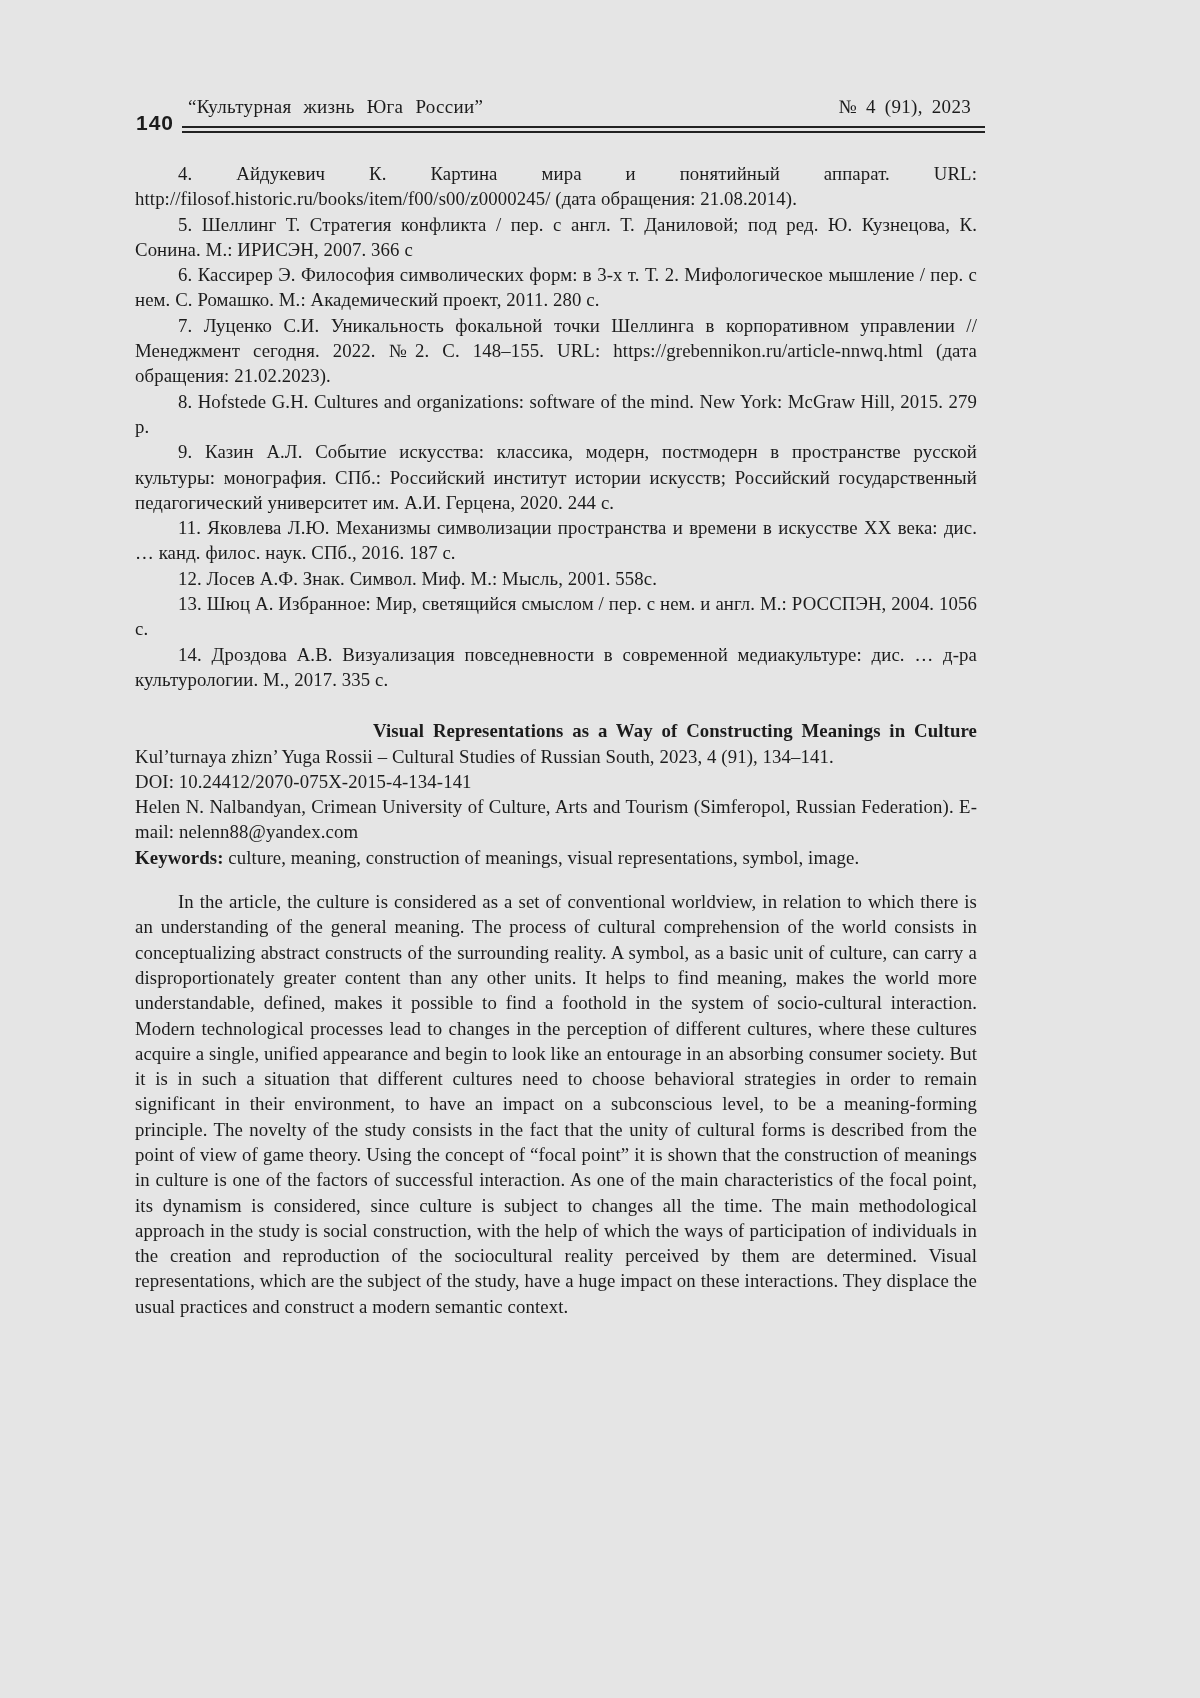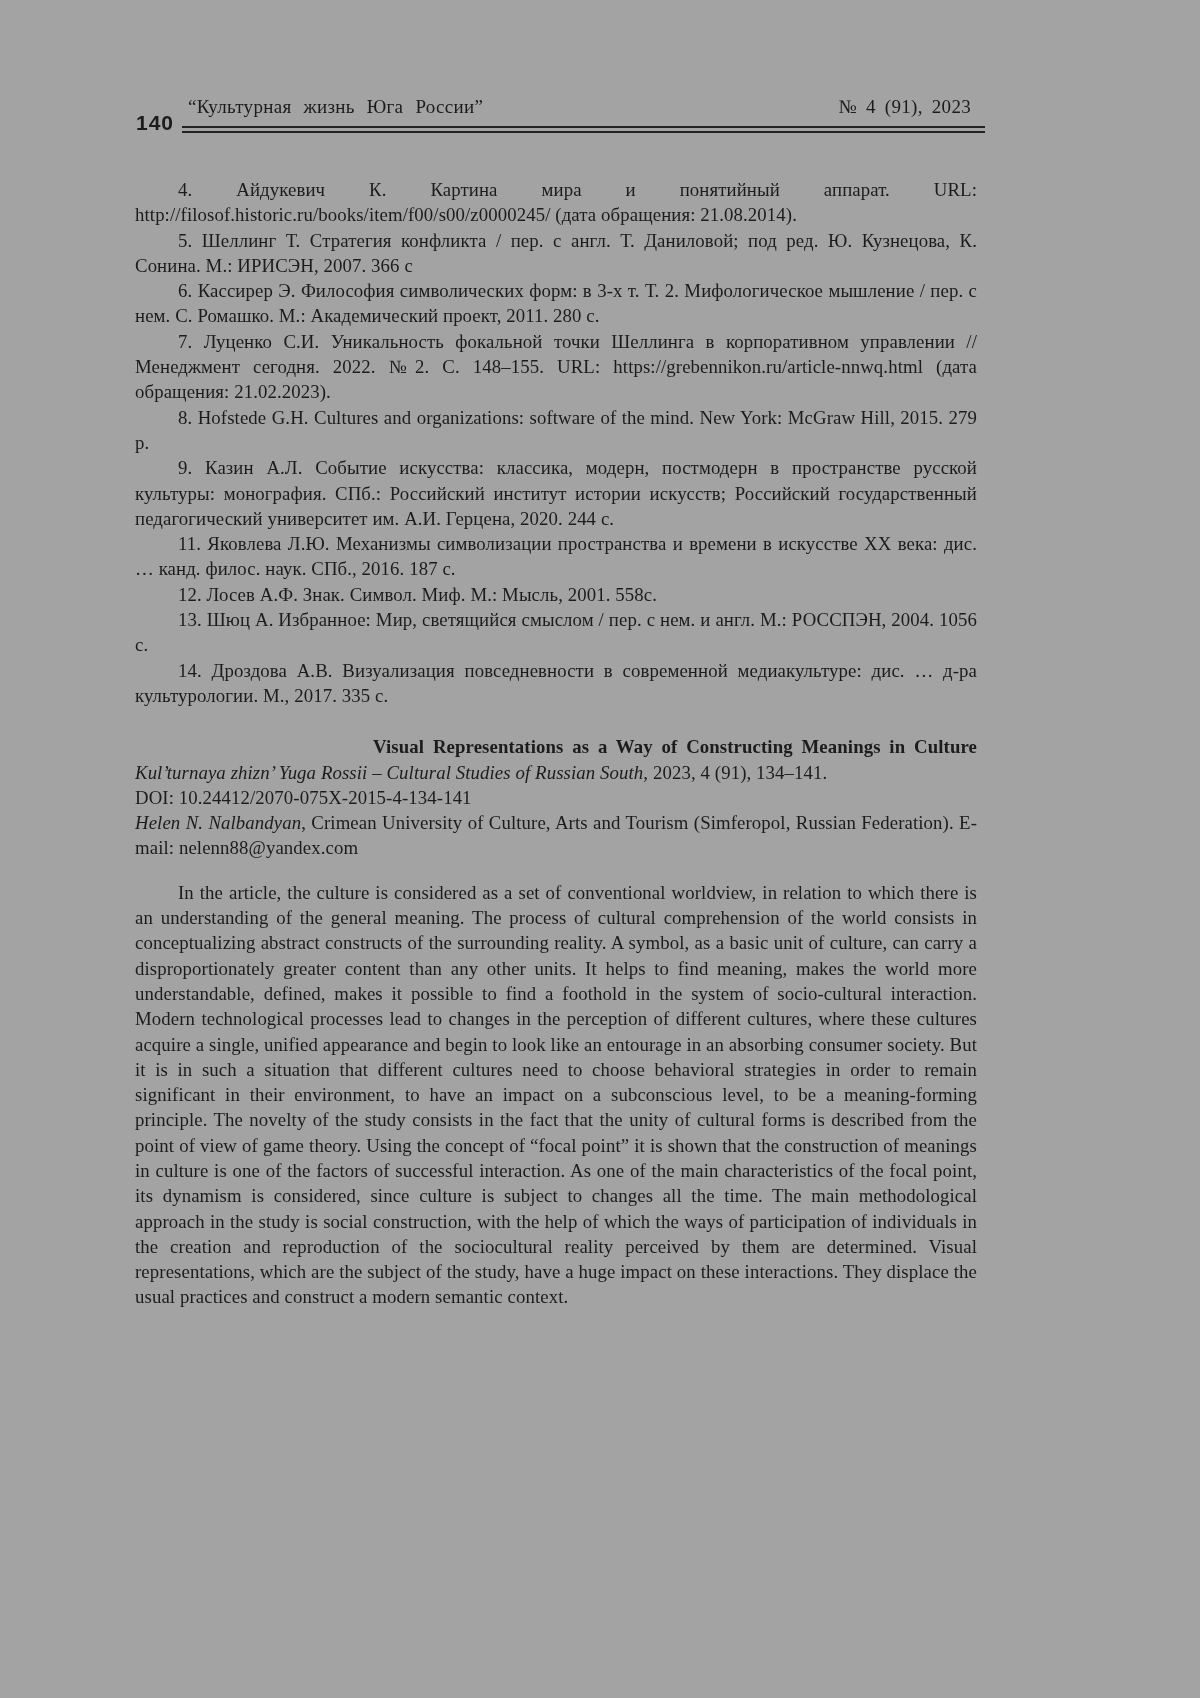--- a/index.html
+++ b/index.html
@@ -3,21 +3,21 @@
 <meta charset="utf-8">
 <style>
   html, body { margin: 0; padding: 0; }
   body {
     width: 1200px; height: 1698px;
     background: #ffffff;
     overflow: hidden;
     font-family: "Liberation Serif", serif;
     color: #1c1c1c;
   }
-  .page { position: relative; width: 1200px; height: 1698px; background: #a3a3a3; }
+  .page { position: relative; width: 1200px; height: 1698px; background: #e5e5e5; }
 
   
   .header { position: absolute; left: 135px; top: 96px; width: 842px; height: 46px; }
   .journal-title {
     position: absolute; left: 53px; top: 0;
     font-size: 19px; word-spacing: 7px; letter-spacing: 0.3px;
     white-space: nowrap;
   }
   .issue-number {
     position: absolute; right: 6px; top: 0;
@@ -29,36 +29,36 @@
     font-family: "Liberation Sans", sans-serif;
     font-weight: 700; font-size: 21px; letter-spacing: 1px;
   }
   .rules {
     position: absolute; left: 47px; top: 30px; width: 803px;
     height: 3px; border-top: 2px solid #222; border-bottom: 2px solid #222;
   }
 
   
   .content {
-    position: absolute; left: 135px; top: 177px; width: 842px;
+    position: absolute; left: 135px; top: 161px; width: 842px;
     font-size: 18.8px; line-height: 25.3px; letter-spacing: 0.1px;
     text-align: justify;
   }
   .ref {
     margin: 0; text-indent: 43px;
     overflow-wrap: break-word; word-break: break-word;
   }
   .article-title {
     margin: 26px 0 0 0;
     font-size: 18.8px; line-height: 25.3px;
     font-weight: bold; text-indent: 45px; word-spacing: 4px;
     text-align: right;
   }
   .meta { margin: 0; }
-  .italic { font-style: italic; }
+  .italic { }
   .bold { font-weight: bold; }
   .abstract { margin: 19px 0 0 0; text-indent: 43px; }
 </style>
 </head>
 <body>
 
 <div class="page">
 
   <header class="header">
     <div class="page-number">140</div>
@@ -80,20 +80,21 @@
       <p class="ref">12. Лосев А.Ф. Знак. Символ. Миф. М.: Мысль, 2001. 558с.</p>
       <p class="ref">13. Шюц А. Избранное: Мир, светящийся смыслом / пер. с нем. и англ. М.: РОССПЭН, 2004. 1056 с.</p>
       <p class="ref">14. Дроздова А.В. Визуализация повседневности в современной медиакультуре: дис. … д-ра культурологии. М., 2017. 335 с.</p>
     </section>
 
     <section>
       <h2 class="article-title">Visual Representations as a Way of Constructing Meanings in Culture</h2>
       <p class="meta"><span class="italic">Kul’turnaya zhizn’ Yuga Rossii – Cultural Studies of Russian South,</span><span> 2023, 4 (91), 134–141.</span></p>
       <p class="meta">DOI: 10.24412/2070-075X-2015-4-134-141</p>
       <p class="meta"><span class="italic">Helen N. Nalbandyan</span><span>, Crimean University of Culture, Arts and Tourism (Simferopol, Russian Federation). E-mail: nelenn88@yandex.com</span></p>
+      <p class="meta"><span class="bold">Keywords:</span><span> culture, meaning, construction of meanings, visual representations, symbol, image.</span></p>
     </section>
 
     <section>
       <p class="abstract">In the article, the culture is considered as a set of conventional worldview, in relation to which there is an understanding of the general meaning. The process of cultural comprehension of the world consists in conceptualizing abstract constructs of the surrounding reality. A symbol, as a basic unit of culture, can carry a disproportionately greater content than any other units. It helps to find meaning, makes the world more understandable, defined, makes it possible to find a foothold in the system of socio-cultural interaction. Modern technological processes lead to changes in the perception of different cultures, where these cultures acquire a single, unified appearance and begin to look like an entourage in an absorbing consumer society. But it is in such a situation that different cultures need to choose behavioral strategies in order to remain significant in their environment, to have an impact on a subconscious level, to be a meaning-forming principle. The novelty of the study consists in the fact that the unity of cultural forms is described from the point of view of game theory. Using the concept of “focal point” it is shown that the construction of meanings in culture is one of the factors of successful interaction. As one of the main characteristics of the focal point, its dynamism is considered, since culture is subject to changes all the time. The main methodological approach in the study is social construction, with the help of which the ways of participation of individuals in the creation and reproduction of the sociocultural reality perceived by them are determined. Visual representations, which are the subject of the study, have a huge impact on these interactions. They displace the usual practices and construct a modern semantic context.</p>
     </section>
 
   </main>
 </div>
 
 </body></html>

